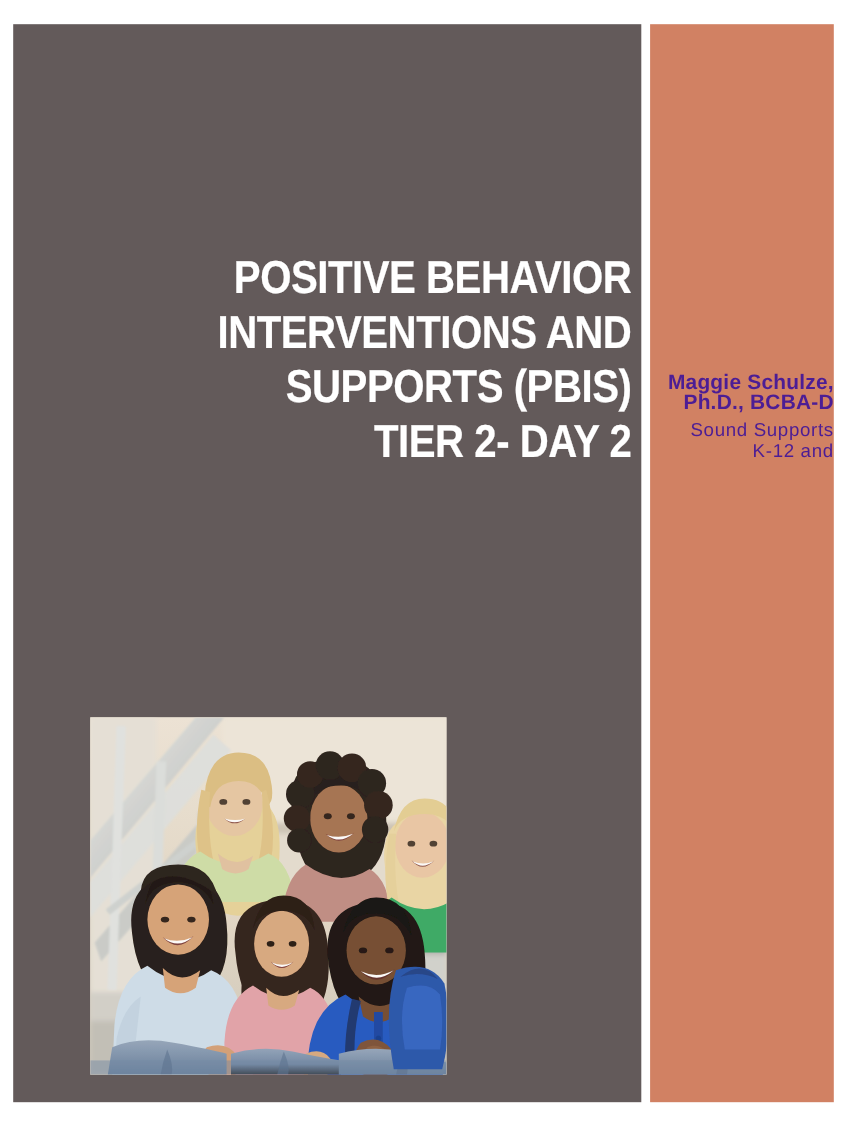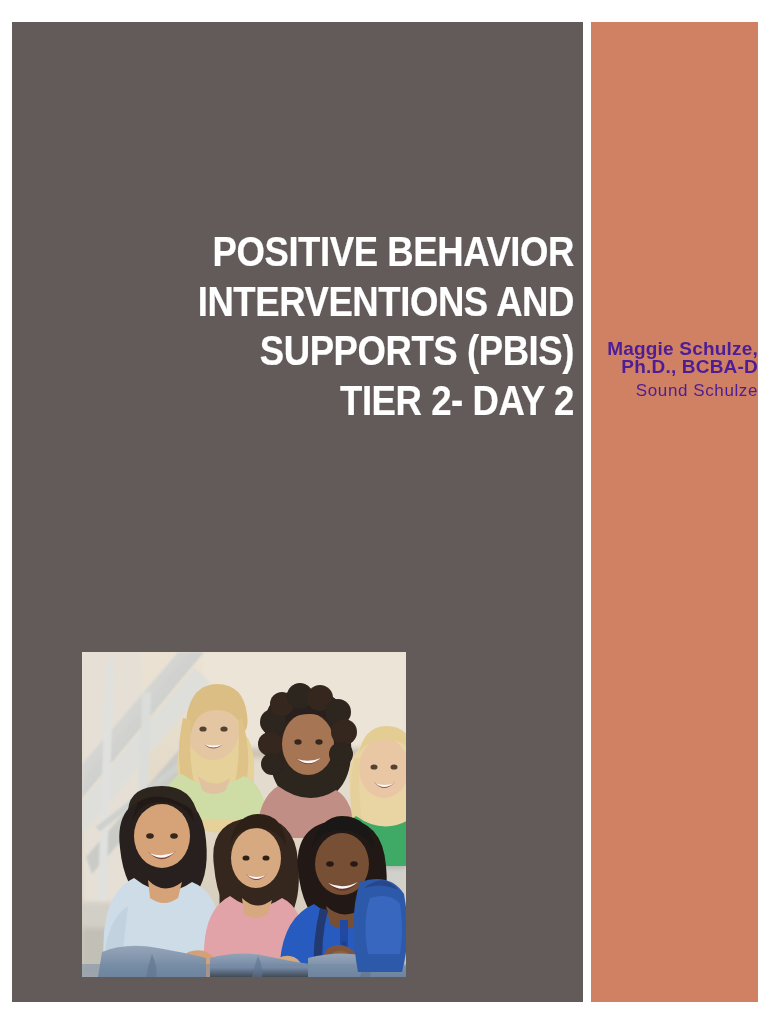--- a/index.html
+++ b/index.html
@@ -299,18 +299,19 @@
 
   </div>
 
   <div class="right-panel">
     <div class="presenter">
       <div class="presenter-name">
         <span>Maggie Schulze,</span>
         <span>Ph.D., BCBA-D</span>
       </div>
       <div class="presenter-org">
-        <span>Sound Schulze</span>
+        <span>Sound Supports</span>
+        <span>K-12 and</span>
       </div>
     </div>
   </div>
 
 </div>
 
 </body></html>

